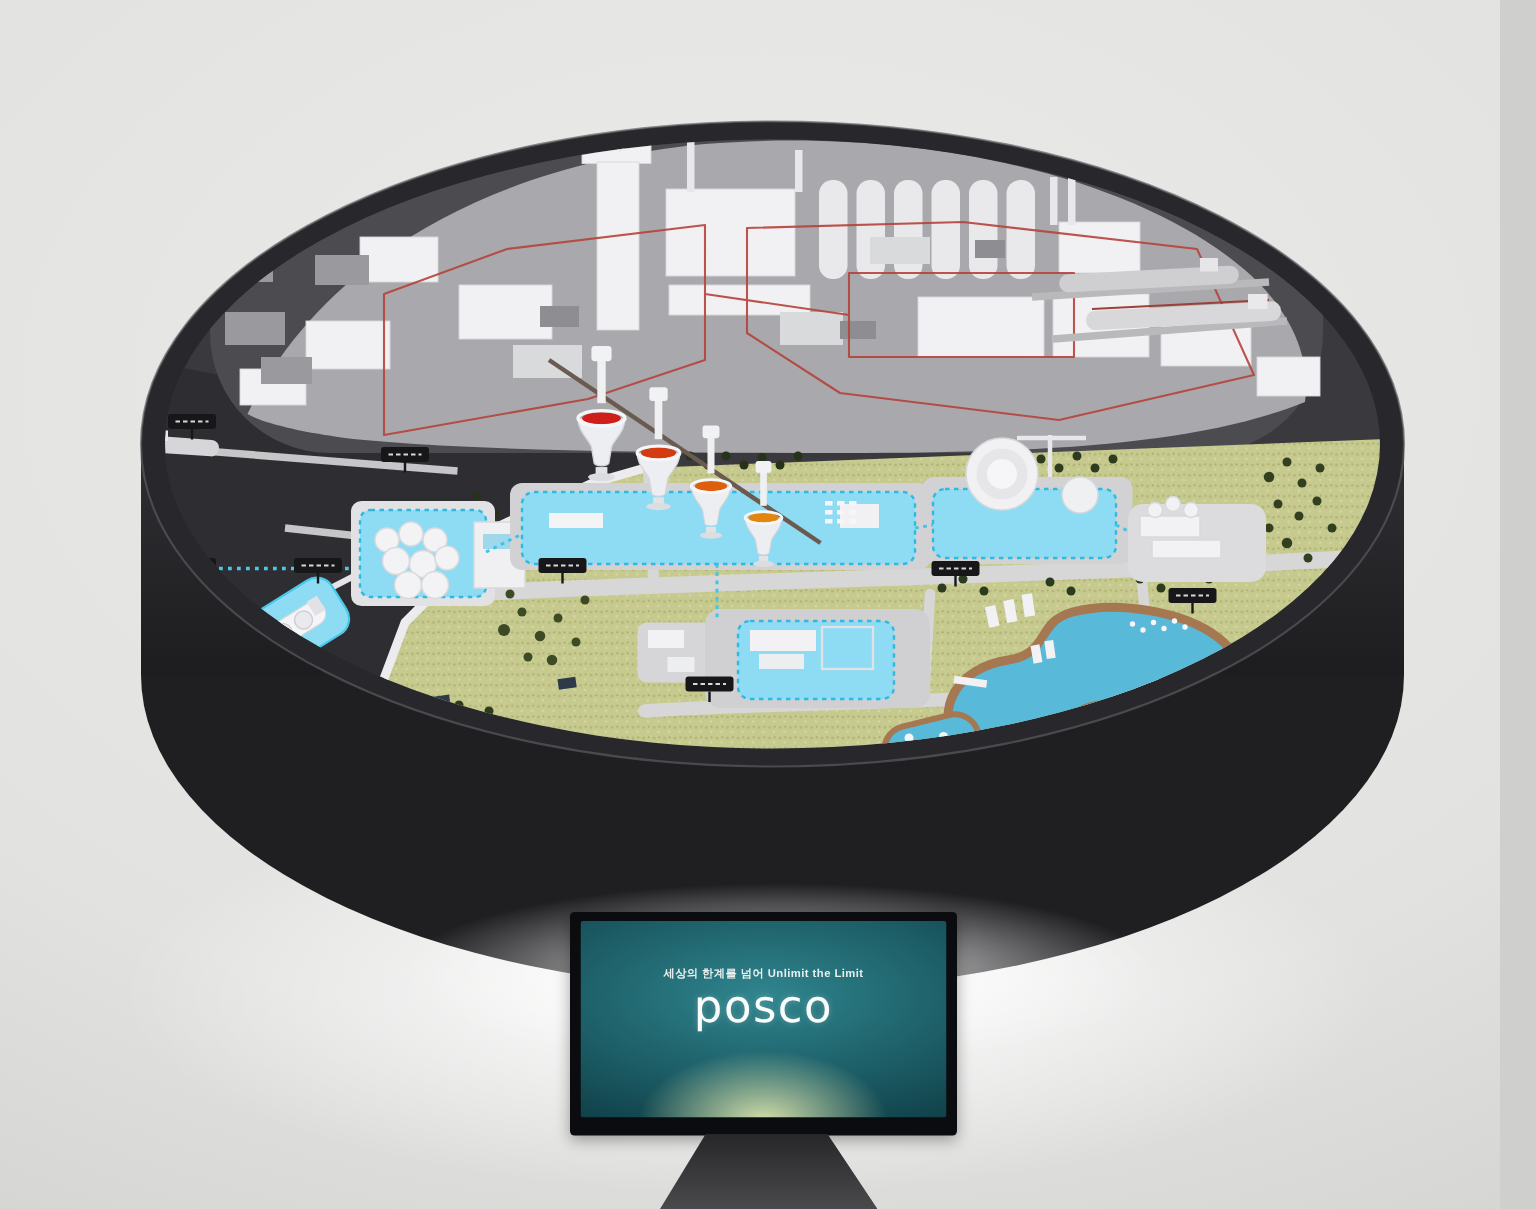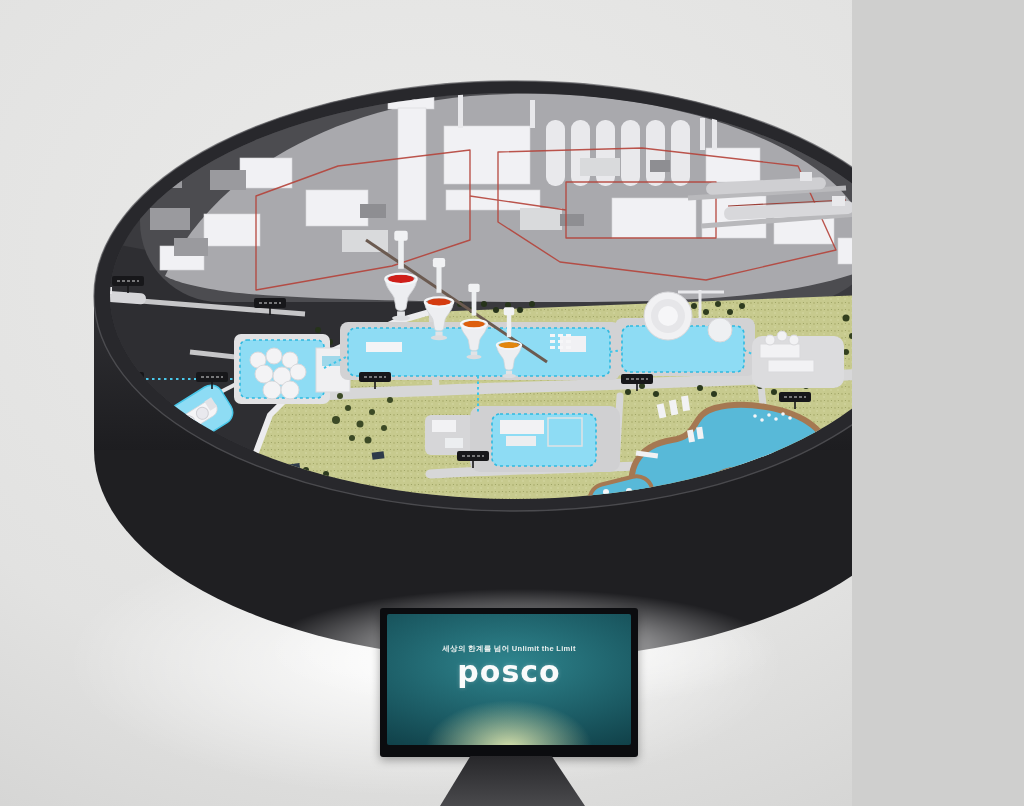--- a/index.html
+++ b/index.html
@@ -1,32 +1,32 @@
 <!DOCTYPE html>
 <html><head>
 <meta charset="utf-8">
 <style>
   html,body{margin:0;padding:0;background:#cfcfce;}
-  .stage{position:relative;width:852px;height:806px;overflow:hidden;
+  .stage{position:relative;width:1000px;height:806px;overflow:hidden;
     font-family:"Liberation Sans",sans-serif;
     background:
       radial-gradient(60% 24% at 50% 82%, rgba(255,255,255,.95) 0%, rgba(255,255,255,0) 70%),
       radial-gradient(140% 115% at 50% 32%, #ebebea 0%, #e2e2e1 48%, #c4c4c3 100%);
   }
   svg{position:absolute;left:0;top:0;}
   .glow{position:absolute;left:165px;top:565px;width:710px;height:170px;
     background:radial-gradient(50% 50% at 50% 50%, rgba(255,255,255,.97) 0%, rgba(255,255,255,0) 72%);}
   .monitor{position:absolute;left:380px;top:608px;width:258px;height:149px;
     background:#0b0c0f;border-radius:3px;box-shadow:0 3px 10px rgba(0,0,0,.35);}
   .screen{position:absolute;left:7px;top:6px;right:7px;bottom:12px;border-radius:2px;overflow:hidden;text-align:center;
     background:
       radial-gradient(55% 58% at 50% 102%, rgba(228,236,178,.92) 0%, rgba(228,236,178,0) 62%),
       radial-gradient(130% 105% at 50% 38%, #2f858e 0%, #1b5a63 45%, #0d3941 78%, #08282f 100%);}
   .tagline{margin-top:30px;font-size:7.5px;font-weight:bold;color:#e9efee;letter-spacing:.3px;}
-  .brand{margin-top:3px;font-family:"DejaVu Sans",sans-serif;font-weight:700;font-size:30px;
+  .brand{margin-top:3px;font-family:"DejaVu Sans",sans-serif;font-weight:400;font-size:30px;
     color:#fafbfb;letter-spacing:1px;line-height:1;text-shadow:0 0 4px rgba(255,255,255,.25);}
   .stand{position:absolute;left:440px;top:756px;width:145px;height:50px;
     clip-path:polygon(21% 0, 77% 0, 100% 100%, 0 100%);
     background:linear-gradient(180deg,#27272a 0%, #3c3c3f 60%, #4a4a4d 100%);}
 </style>
 </head>
 <body>
 
 <div class="stage">
 

